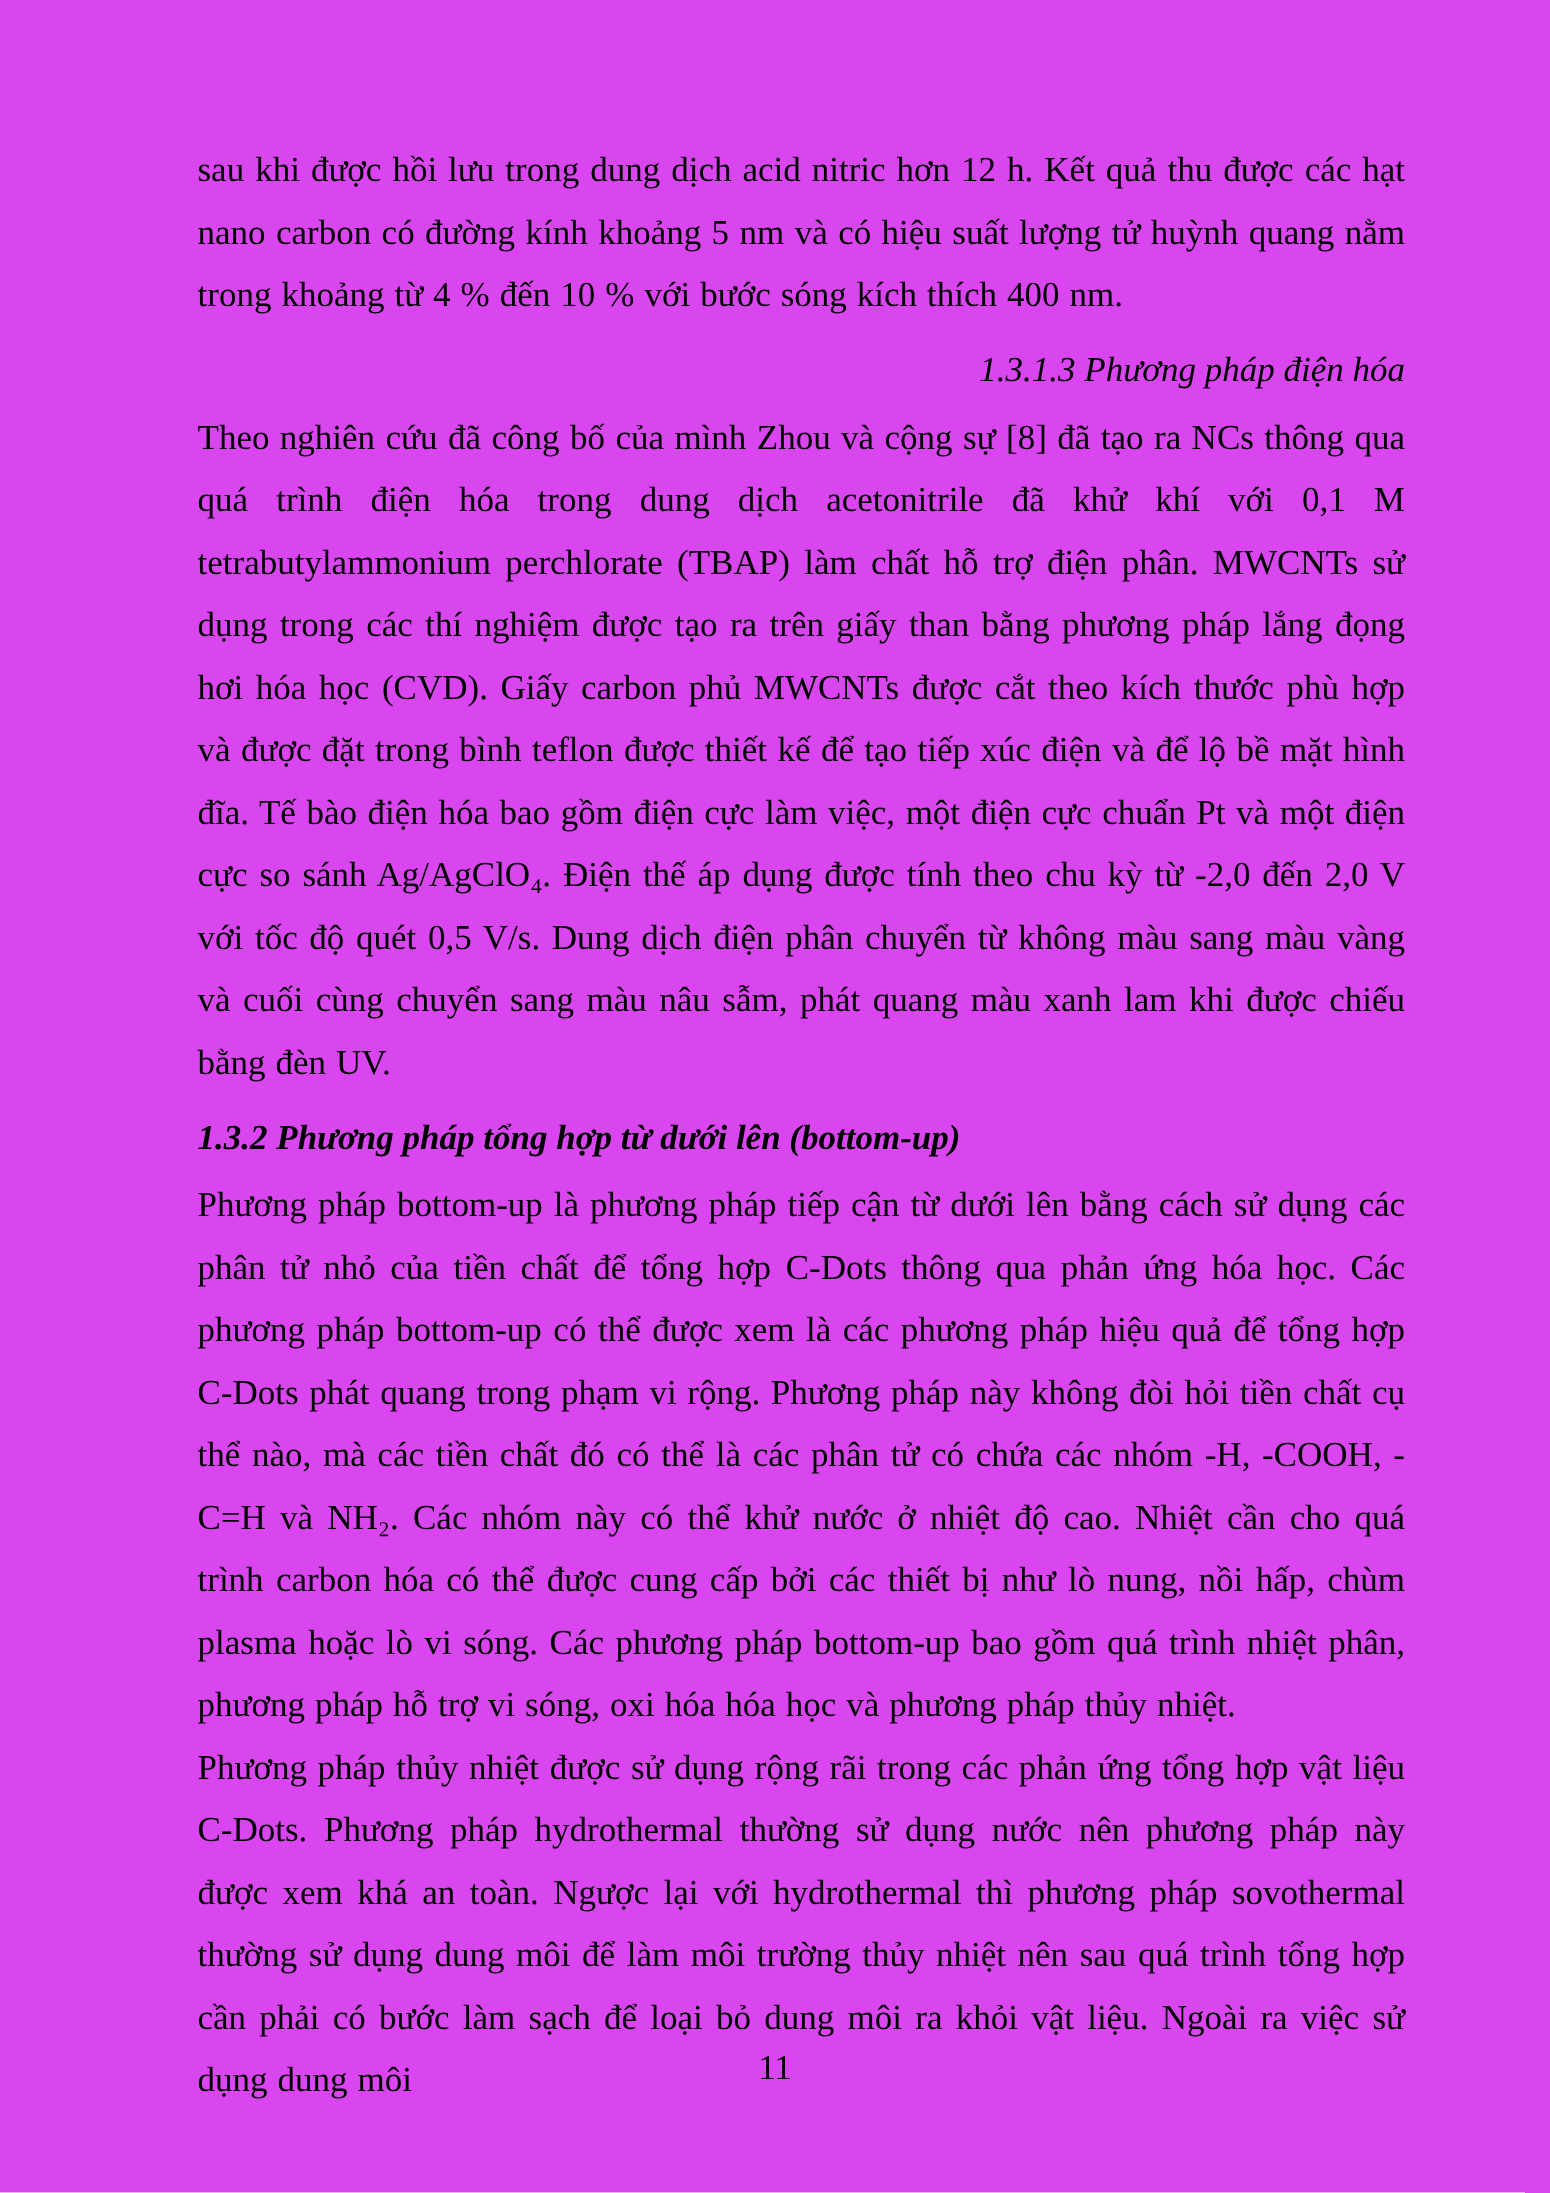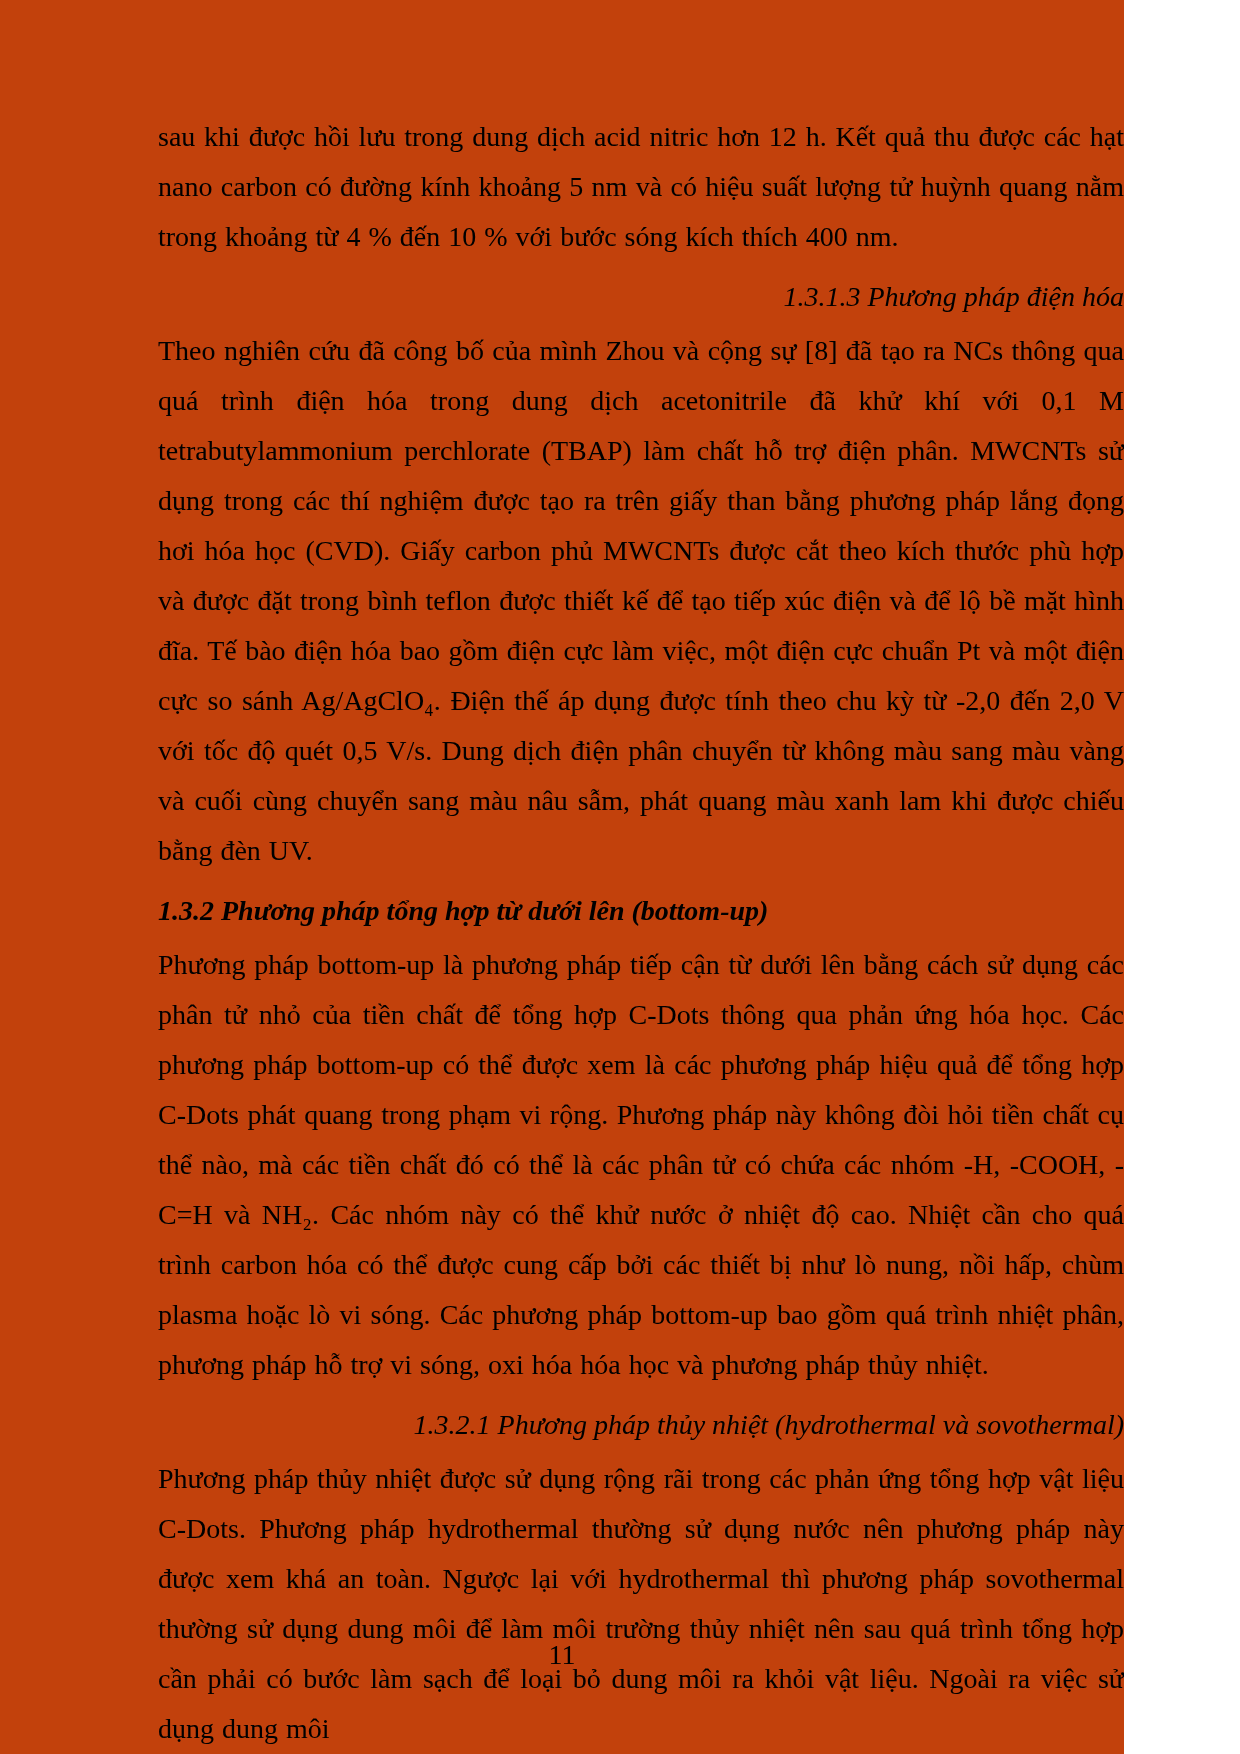--- a/index.html
+++ b/index.html
@@ -2,23 +2,23 @@
 <html><head>
 <meta charset="utf-8">
 <style>
   html, body {
     margin: 0;
     padding: 0;
     background: #ffffff;
   }
   .page {
     position: relative;
-    width: 1124px;
+    width: 1240px;
     height: 1754px;
-    background: #c2410c;
+    background: #d946ef;
     color: #000000;
     font-family: "Liberation Serif", "DejaVu Serif", serif;
     overflow: hidden;
   }
   .content {
     position: absolute;
     left: 158px;
     top: 112px;
     width: 966px;
   }
@@ -59,17 +59,16 @@
 </head>
 <body>
 
 <div class="page">
   <div class="content">
     <p class="para">sau khi được hồi lưu trong dung dịch acid nitric hơn 12 h. Kết quả thu được các hạt nano carbon có đường kính khoảng 5 nm và có hiệu suất lượng tử huỳnh quang nằm trong khoảng từ 4 % đến 10 % với bước sóng kích thích 400 nm.</p>
     <h3 class="heading-italic">1.3.1.3 Phương pháp điện hóa</h3>
     <p class="para">Theo nghiên cứu đã công bố của mình Zhou và cộng sự [8] đã tạo ra NCs thông qua quá trình điện hóa trong dung dịch acetonitrile đã khử khí với 0,1 M tetrabutylammonium perchlorate (TBAP) làm chất hỗ trợ điện phân. MWCNTs sử dụng trong các thí nghiệm được tạo ra trên giấy than bằng phương pháp lắng đọng hơi hóa học (CVD). Giấy carbon phủ MWCNTs được cắt theo kích thước phù hợp và được đặt trong bình teflon được thiết kế để tạo tiếp xúc điện và để lộ bề mặt hình đĩa. Tế bào điện hóa bao gồm điện cực làm việc, một điện cực chuẩn Pt và một điện cực so sánh Ag/AgClO₄. Điện thế áp dụng được tính theo chu kỳ từ -2,0 đến 2,0 V với tốc độ quét 0,5 V/s. Dung dịch điện phân chuyển từ không màu sang màu vàng và cuối cùng chuyển sang màu nâu sẫm, phát quang màu xanh lam khi được chiếu bằng đèn UV.</p>
     <h2 class="heading-bold-italic">1.3.2 Phương pháp tổng hợp từ dưới lên (bottom-up)</h2>
     <p class="para">Phương pháp bottom-up là phương pháp tiếp cận từ dưới lên bằng cách sử dụng các phân tử nhỏ của tiền chất để tổng hợp C-Dots thông qua phản ứng hóa học. Các phương pháp bottom-up có thể được xem là các phương pháp hiệu quả để tổng hợp C-Dots phát quang trong phạm vi rộng. Phương pháp này không đòi hỏi tiền chất cụ thể nào, mà các tiền chất đó có thể là các phân tử có chứa các nhóm -H, -COOH, -C=H và NH₂. Các nhóm này có thể khử nước ở nhiệt độ cao. Nhiệt cần cho quá trình carbon hóa có thể được cung cấp bởi các thiết bị như lò nung, nồi hấp, chùm plasma hoặc lò vi sóng. Các phương pháp bottom-up bao gồm quá trình nhiệt phân, phương pháp hỗ trợ vi sóng, oxi hóa hóa học và phương pháp thủy nhiệt.</p>
-    <h3 class="heading-italic">1.3.2.1 Phương pháp thủy nhiệt (hydrothermal và sovothermal)</h3>
     <p class="para">Phương pháp thủy nhiệt được sử dụng rộng rãi trong các phản ứng tổng hợp vật liệu C-Dots. Phương pháp hydrothermal thường sử dụng nước nên phương pháp này được xem khá an toàn. Ngược lại với hydrothermal thì phương pháp sovothermal thường sử dụng dung môi để làm môi trường thủy nhiệt nên sau quá trình tổng hợp cần phải có bước làm sạch để loại bỏ dung môi ra khỏi vật liệu. Ngoài ra việc sử dụng dung môi</p>
   </div>
   <div class="page-number">11</div>
 </div>
 
 </body></html>

